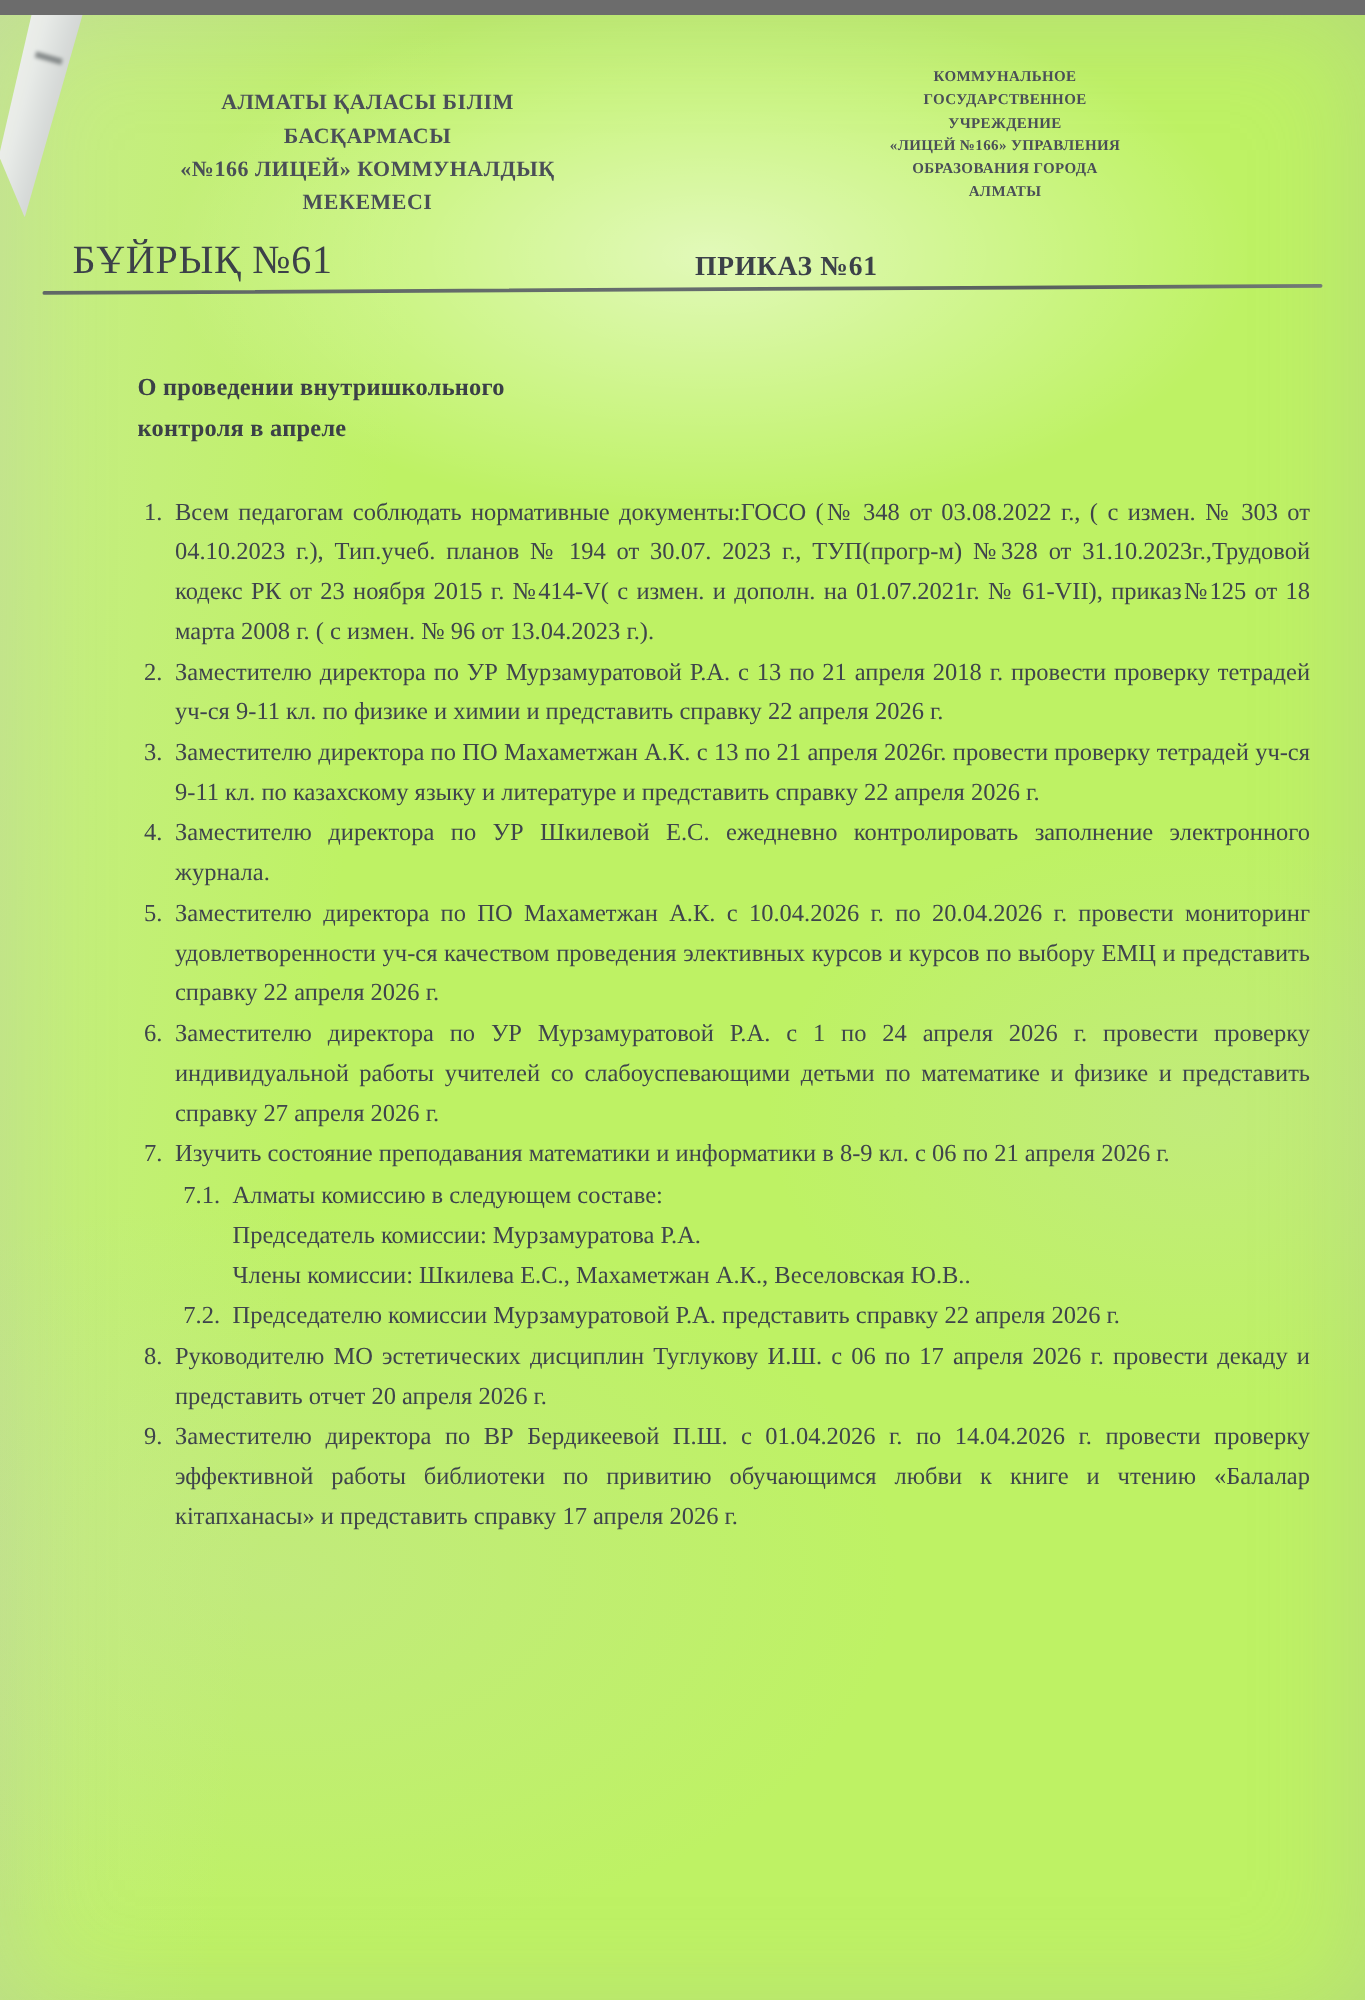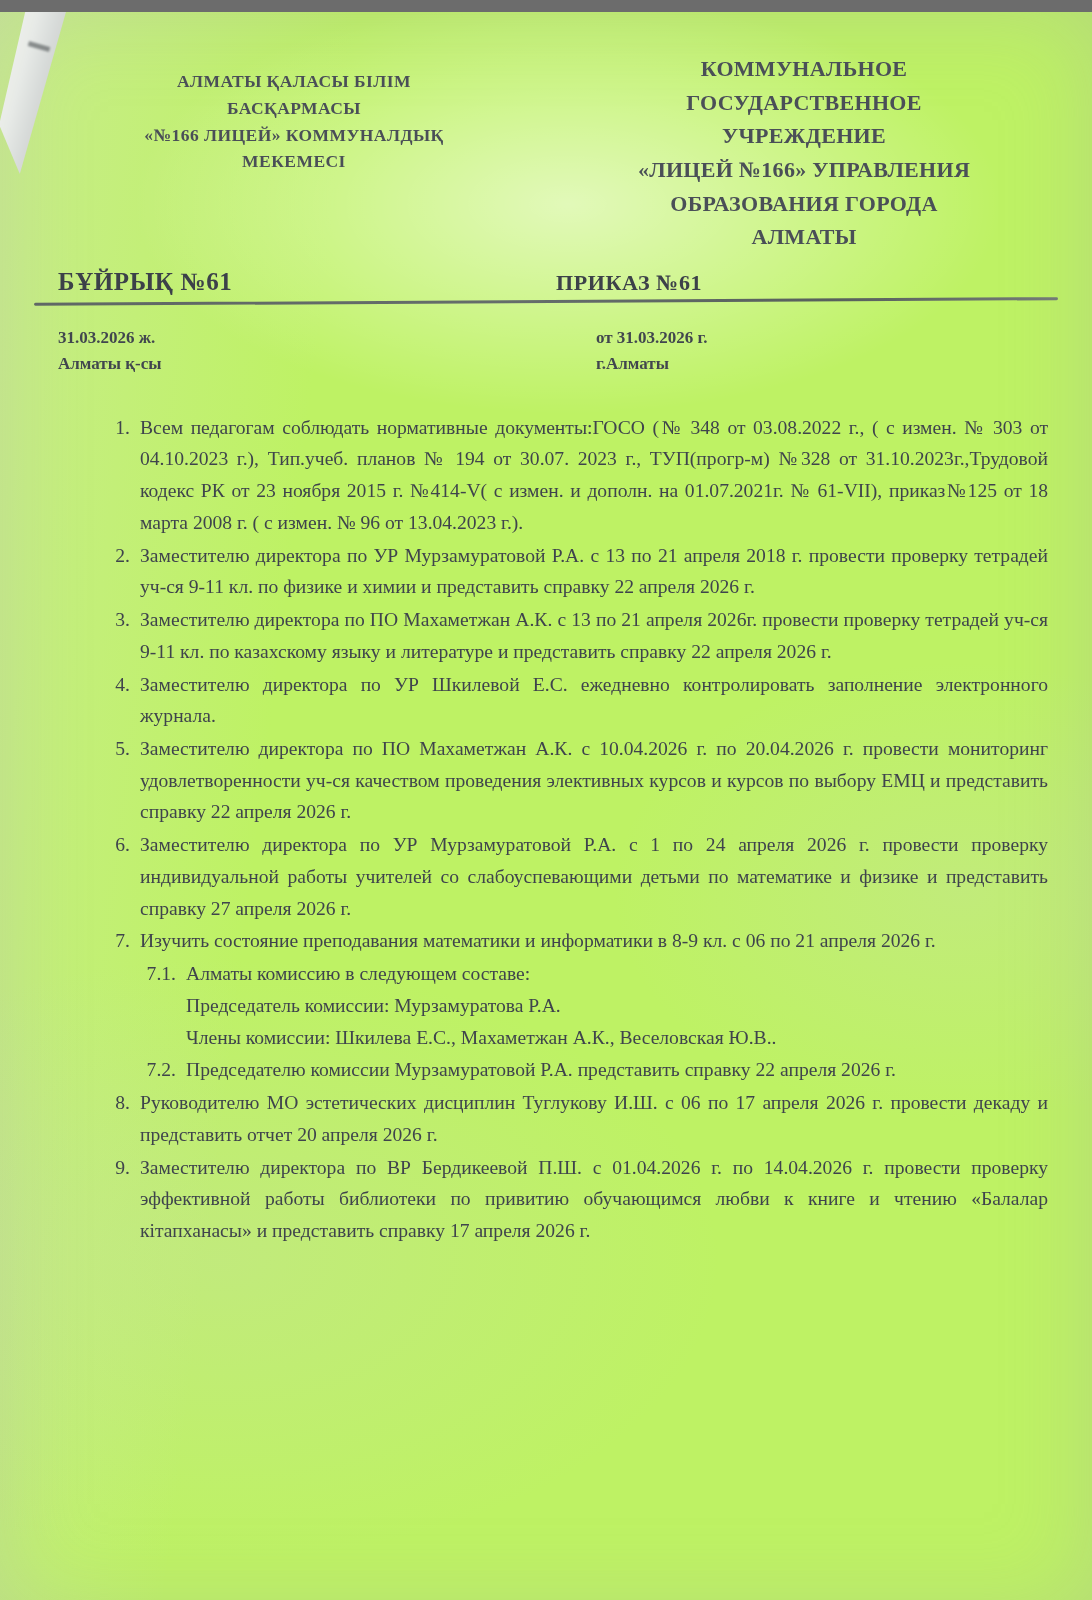--- a/index.html
+++ b/index.html
@@ -57,32 +57,32 @@
   .head-col{
     flex:1 1 50%;
     text-align:center;
     font-weight:bold;
     font-size:17.5px;
     line-height:1.53;
     letter-spacing:.45px;
     color:#4a4f57;
   }
   .head-col.kz{ padding:16px 20px 0 14px; }
-  .head-col.ru{ padding:0 8px 0 26px; font-size:22px; letter-spacing:.3px;}
+  .head-col.ru{ padding:0 8px 0 26px; font-size:12px; letter-spacing:.3px;}
   .head-col div{ white-space:nowrap; }
 
   .order-line{
     display:flex;
     padding:14px 48px 0 48px;
     align-items:flex-end;
   }
   .order-line .kz-ttl{
     flex:0 0 50%;
-    font-size:25px;
-    font-weight:bold;
+    font-size:32px;
+    font-weight:normal;
     letter-spacing:.6px;
     color:#3c4149;
     padding-left:10px;
   }
   .order-line .ru-ttl{
     flex:1;
     font-size:22px;
     font-weight:bold;
     letter-spacing:.6px;
     color:#3c4149;
@@ -177,31 +177,25 @@
 
     <div class="order-line">
       <div class="kz-ttl">БҰЙРЫҚ  №61</div>
       <div class="ru-ttl">ПРИКАЗ  №61</div>
     </div>
 
     <div class="rule-wrap">
       <div class="rule"></div>
     </div>
 
-    <div class="datebar">
-      <div class="left">
-        <div>31.03.2026 ж.</div>
-        <div>Алматы қ-сы</div>
-      </div>
-      <div class="right">
-        <div>от 31.03.2026 г.</div>
-        <div>г.Алматы</div>
-      </div>
-    </div>
-
+
+    <div class="subject">
+      <div>О проведении внутришкольного</div>
+      <div>контроля в апреле</div>
+    </div>
 
     <div class="body">
 
       <div class="item">
         <span class="num">1.</span>
         <span class="txt">Всем педагогам соблюдать нормативные документы:ГОСО (№ 348 от 03.08.2022 г., ( с измен. № 303 от 04.10.2023 г.), Тип.учеб. планов № 194 от 30.07. 2023 г., ТУП(прогр-м) №328 от 31.10.2023г.,Трудовой кодекс РК от 23 ноября 2015 г. №414-V( с измен. и дополн. на 01.07.2021г. № 61-VII), приказ№125 от 18 марта 2008 г. ( с измен. № 96 от 13.04.2023 г.).</span>
       </div>
 
       <div class="item">
         <span class="num">2.</span>

